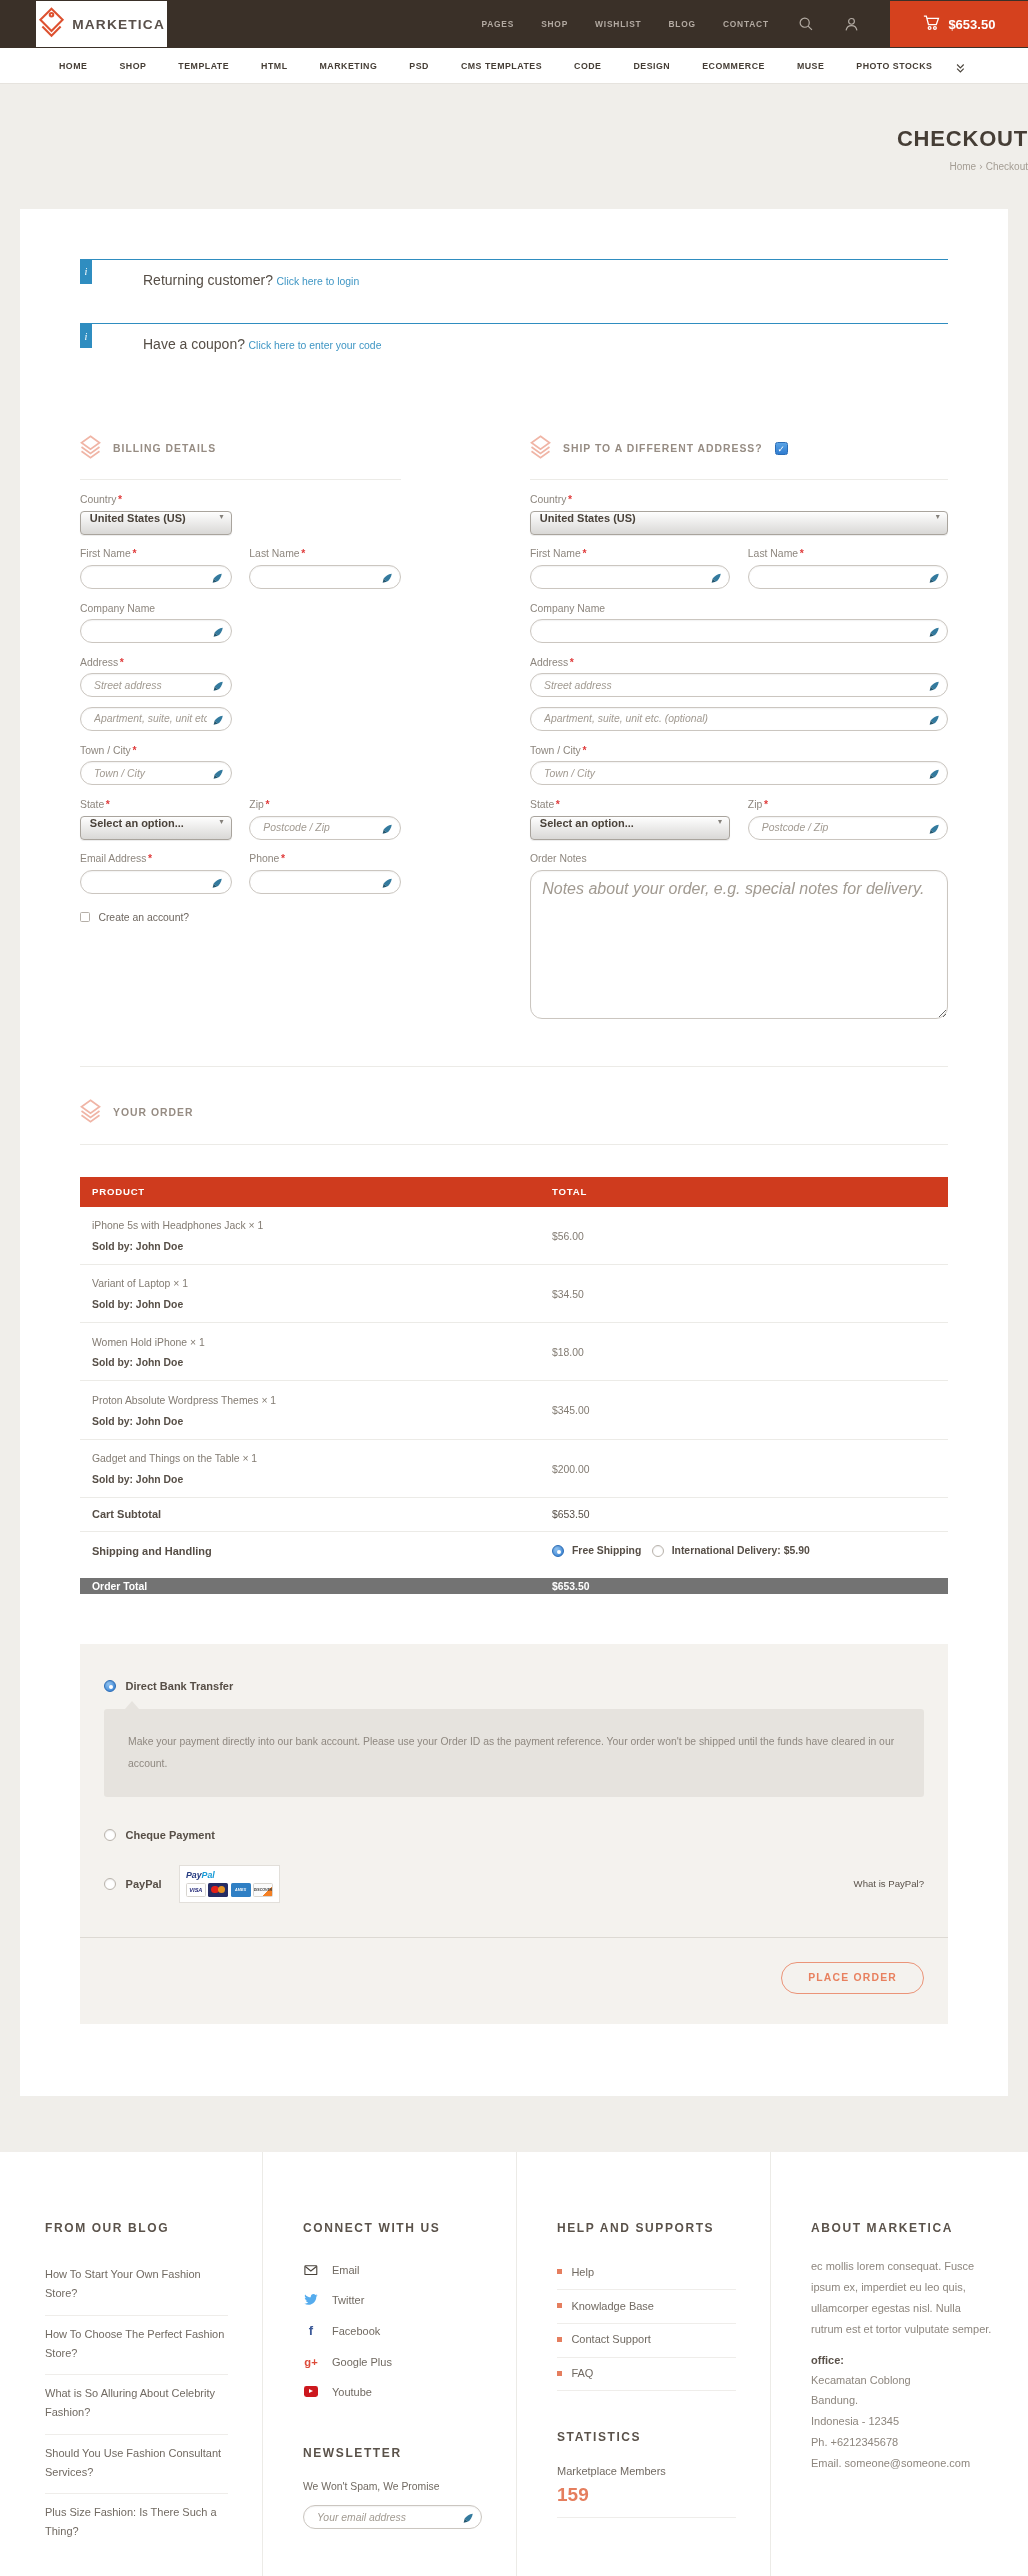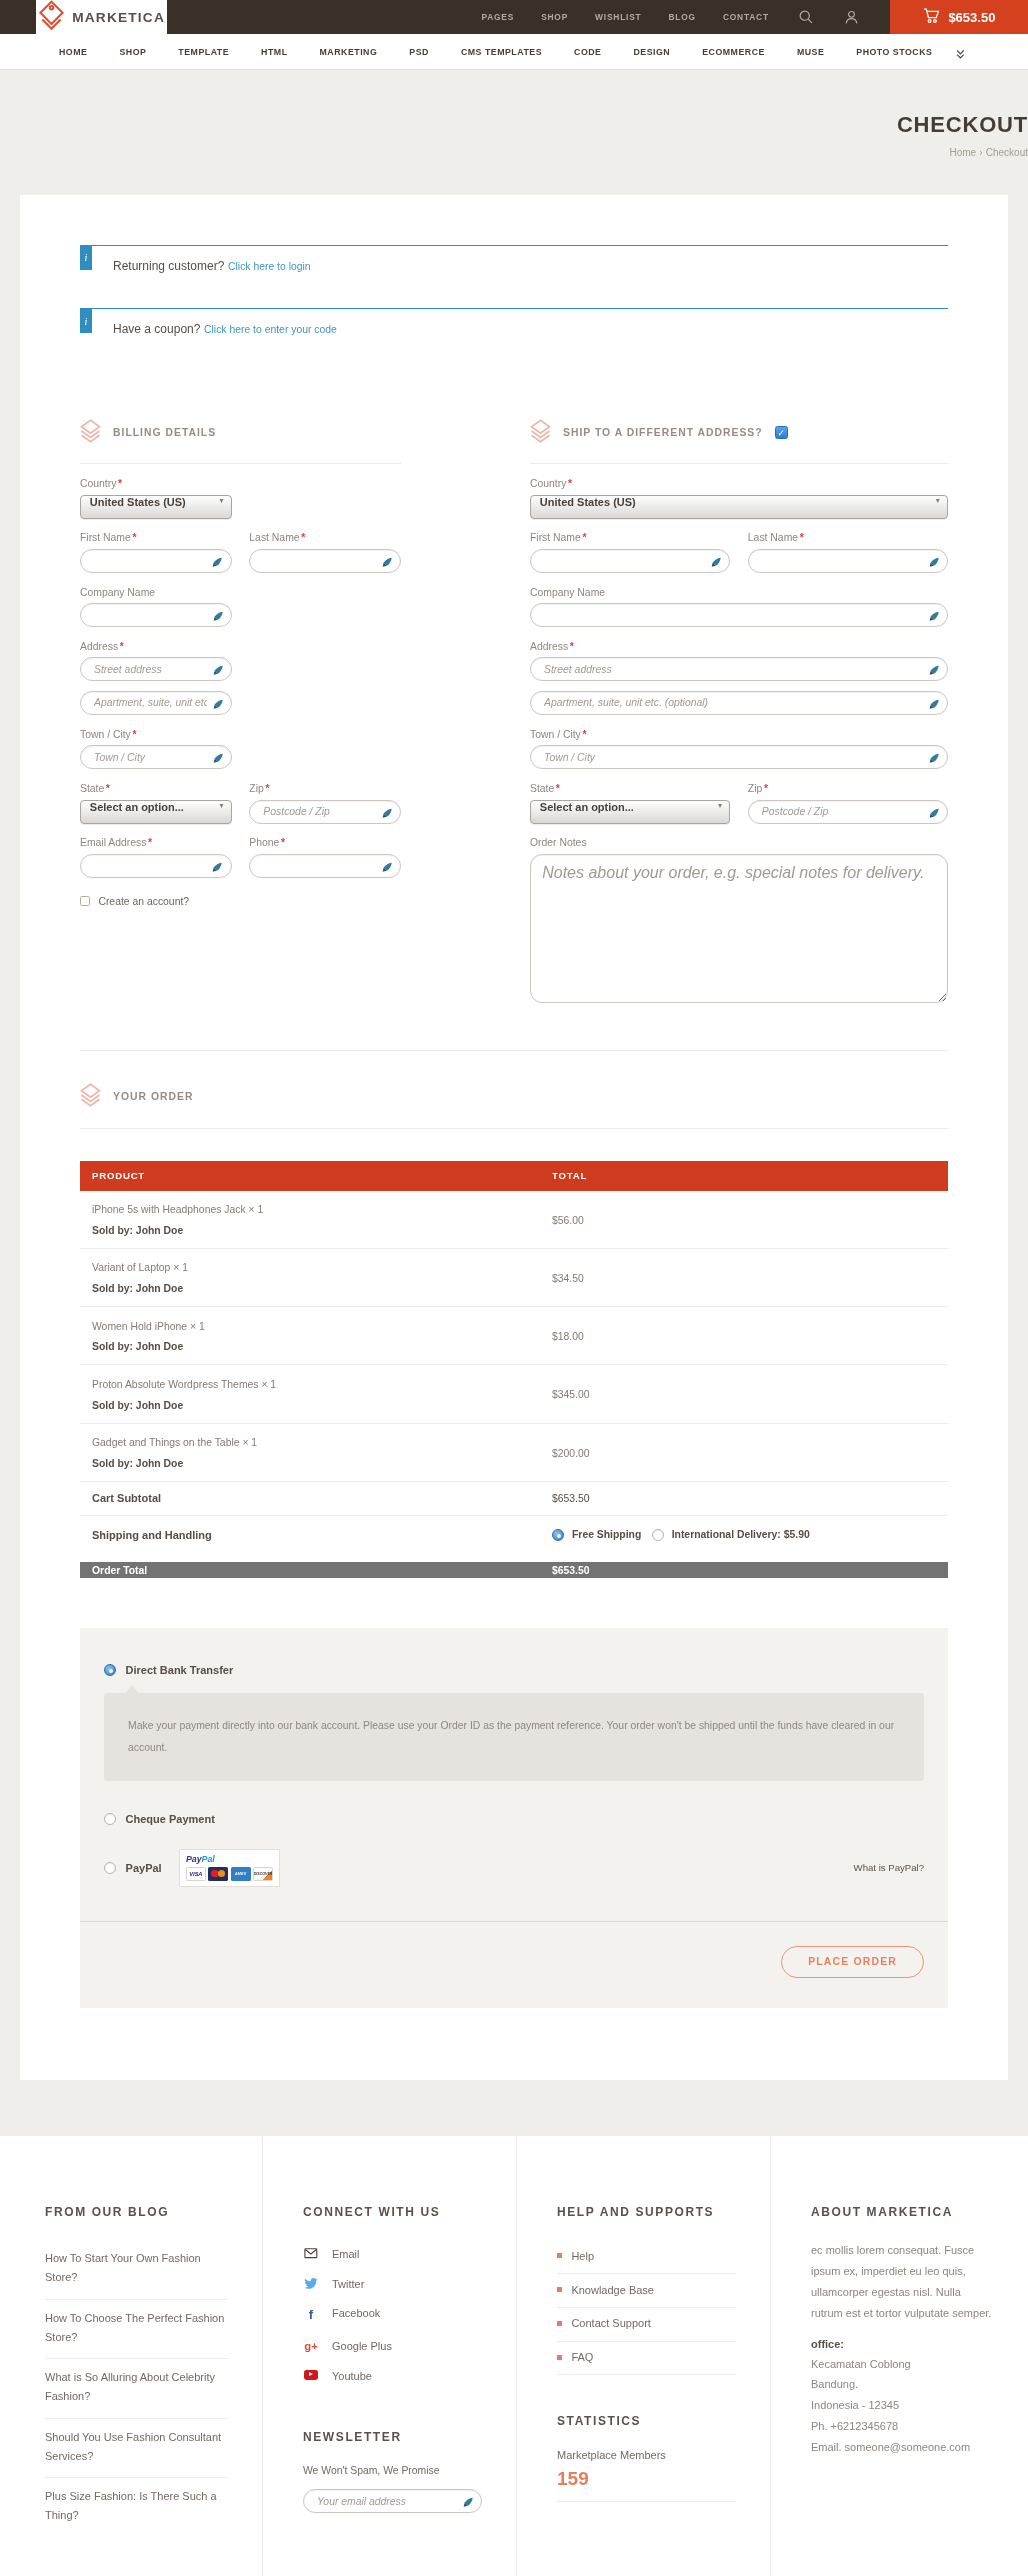--- a/index.html
+++ b/index.html
@@ -7,21 +7,21 @@
   html,body { margin:0; padding:0; }
   body {
     width:1028px;
     background:#f0eeea;
     font-family:"Liberation Sans", sans-serif;
     color:#564e46;
   }
   .glyph { font-family:"DejaVu Sans", sans-serif; }
 
   
-  .topbar { height:34px; background:#3a3028; display:flex; align-items:center; position:relative; }
+  .topbar { height:48px; background:#3a3028; display:flex; align-items:center; position:relative; }
   .logo-box { height:46px; width:131px; margin-left:36px; background:#fff; display:flex; align-items:center; justify-content:center; gap:7.2px; }
   .logo-text { font-size:13.7px; font-weight:bold; letter-spacing:1.2px; color:#59504a; }
   .top-spacer { flex:1; }
   .top-nav { display:flex; align-items:center; gap:27px; margin-right:30.5px; }
   .top-nav-item { font-size:8.4px; font-weight:bold; letter-spacing:0.8px; color:#b3aaa2; text-decoration:none; cursor:pointer; }
   .top-icon { margin-right:32px; cursor:pointer; display:flex; align-items:center; }
   .cart-btn { height:46px; width:138px; background:#d5411e; display:flex; align-items:center; justify-content:center; gap:8.8px; cursor:pointer; }
   .cart-total { color:#fff; font-weight:bold; font-size:13px; }
 
   
@@ -35,21 +35,21 @@
   .breadcrumb { margin-top:8.8px; font-size:10px; color:#a49d94; }
   .breadcrumb a { color:#a49d94; text-decoration:none; cursor:pointer; }
 
   
   .card { background:#fff; margin:0 20px; padding:50px 60px 72px; }
 
   
   .notice { position:relative; border-top:1.6px solid #2f8dc0; padding:12px 0 10.4px 33px; margin-bottom:25px; }
   .notice-i { position:absolute; left:0; top:0; width:12px; height:24px; background:#2f8dc0; color:#fff;
               font-family:"Liberation Serif", serif; font-style:italic; font-size:10.4px; display:flex; align-items:center; justify-content:center; }
-  .notice-prefix { font-size:12px; color:#564e46; }
+  .notice-prefix { font-size:14px; color:#564e46;margin-left:30px; }
   .notice-link { font-size:10.4px; color:#3f96c4; text-decoration:none; cursor:pointer; }
   .notice-gap { height:47px; }
 
   
   .sec-head { display:flex; align-items:center; gap:12px; padding-bottom:17.7px; border-bottom:0.8px solid #ecebe7; }
   .sec-title { font-size:10.4px; font-weight:bold; letter-spacing:1px; color:#968c83; }
   .chk-blue { width:13px; height:13px; border-radius:2.4px; background:linear-gradient(#5aa4e6,#2f7cd0); border:0.8px solid #2a6cb6;
               color:#fff; font-size:8.8px; line-height:12px; text-align:center; display:inline-block; cursor:pointer; }
   .chk-plain { width:10.4px; height:10.4px; border:0.8px solid #b5afa8; border-radius:1.6px; background:#fff; display:inline-block; cursor:pointer; }
 
@@ -129,21 +129,21 @@
   
   .footer { background:#fff; margin-top:56px; display:grid; grid-template-columns:263px 254px 254px 258px; }
   .f-col { padding:69px 34px 48px 40px; border-right:0.8px solid #ecebe7; }
   .f-col:first-child { padding-left:45px; }
   .f-col:last-child { border-right:none; }
   .f-h { font-size:12px; font-weight:bold; letter-spacing:1.6px; color:#5a524a; margin:0 0 21px; }
   .f-h2 { margin-top:39px; }
   .blog-item { display:block; font-size:11px; color:#716a62; line-height:1.75; text-decoration:none; cursor:pointer;
                padding:8.8px 0 11.2px; border-bottom:0.8px solid #efedea; }
   .blog-item:last-child { border-bottom:none; }
-  .soc-item { display:flex; gap:13px; padding:8px 0 9.6px; font-size:11px; color:#716a62; text-decoration:none; cursor:pointer; }
+  .soc-item { display:flex; align-items:center; gap:13px; padding:8px 0 9.6px; font-size:11px; color:#716a62; text-decoration:none; cursor:pointer; }
   .soc-ico { width:16px; display:flex; justify-content:center; }
   .fb-g { color:#3b5998; font-weight:bold; font-size:13px; }
   .gp-g { color:#dd4b39; font-weight:bold; font-size:11.2px; }
   .yt-g { width:14.5px; height:10.4px; background:#cc181e; border-radius:2.4px; position:relative; }
   .yt-g::after { content:""; position:absolute; left:5.6px; top:2.8px; border-left:4px solid #fff; border-top:2.4px solid transparent; border-bottom:2.4px solid transparent; }
   .nl-tag { font-size:10.4px; color:#716a62; margin:0 0 13px; }
   .help-item { display:flex; align-items:center; gap:9.6px; padding:9.6px 0 11.2px; border-bottom:0.8px solid #efedea;
                font-size:11px; color:#716a62; text-decoration:none; cursor:pointer; }
   .bullet { width:4.8px; height:4.8px; background:#e57e5e; flex:none; }
   .stat-label { font-size:11px; color:#716a62; margin-top:14.5px; }

